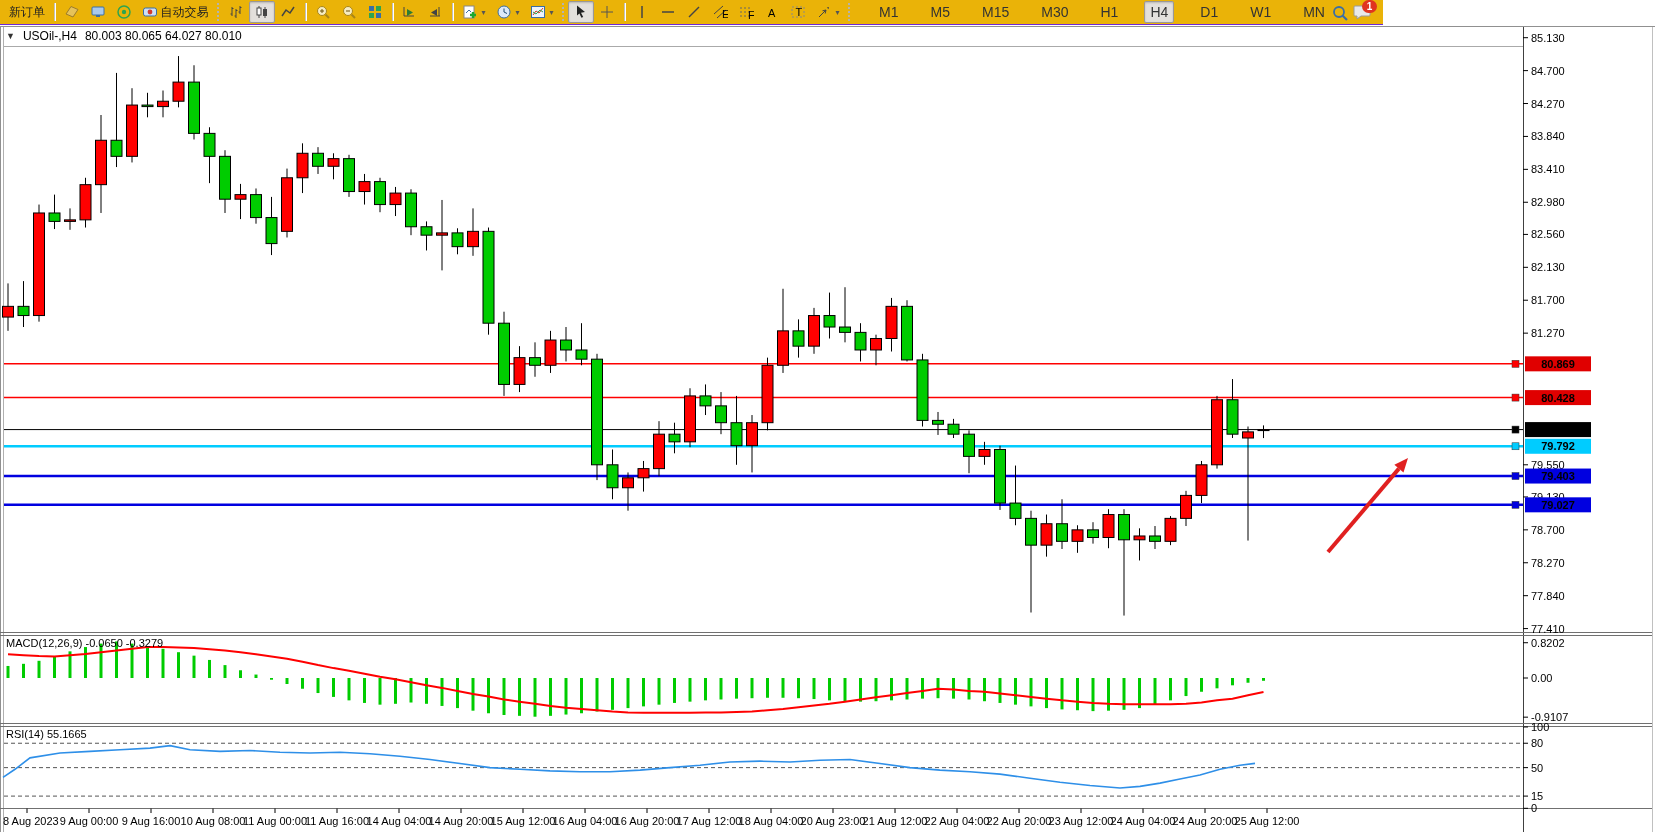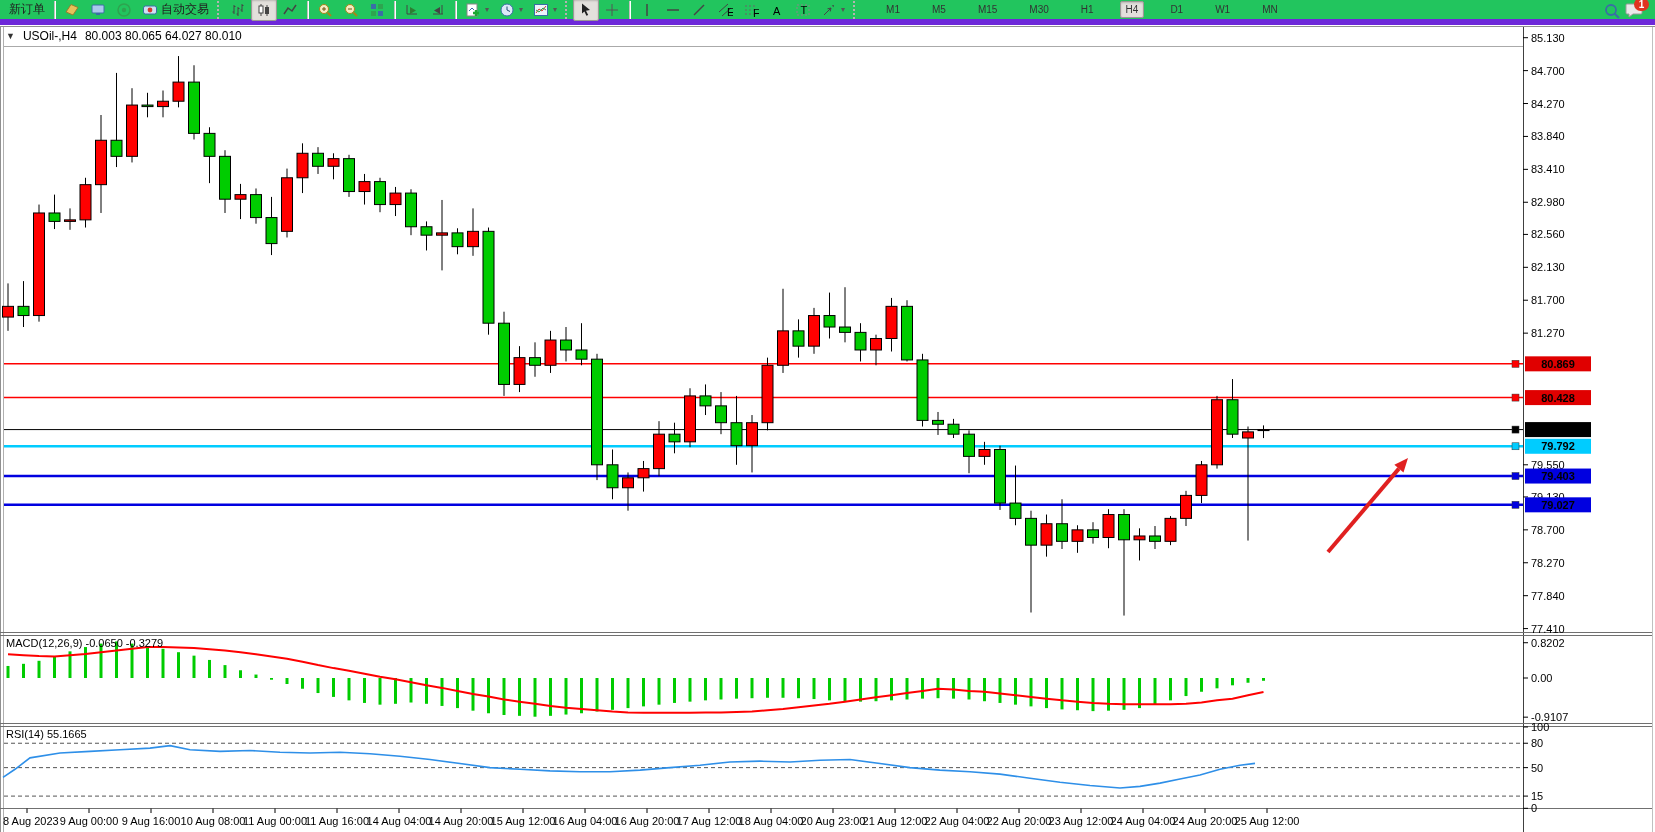--- a/index.html
+++ b/index.html
@@ -1,28 +1,28 @@
 <!DOCTYPE html>
 <html><head>
 <meta charset="utf-8">
 <style>
   html,body{margin:0;padding:0;}
   body{width:1655px;height:832px;position:relative;overflow:hidden;background:#fff;
        font-family:"Liberation Sans",sans-serif;-webkit-font-smoothing:antialiased;}
   
-  .toolbar{position:absolute;top:0;left:0;width:1655px;height:25px;background:#22c55e;
-           border-bottom:6px solid #6d28d9;display:flex;align-items:center;padding:0 4px;box-sizing:border-box;}
+  .toolbar{position:absolute;top:0;left:0;width:1383px;height:25px;background:#eab308;
+           border-bottom:1px solid #6d28d9;display:flex;align-items:center;padding:0 4px;box-sizing:border-box;}
   .tb-btn{height:20px;display:flex;align-items:center;gap:3px;padding:0 4px;font-size:12px;color:#222;
           border:1px solid transparent;border-radius:2px;cursor:default;white-space:nowrap;}
   .tb-btn.pressed{background:#e3e0dc;border:1px solid #9b9895;box-shadow:inset 0 1px 2px rgba(0,0,0,.18);}
   .tb-sep{width:1px;height:18px;background:#c2c0bd;margin:0 4px;box-shadow:1px 0 0 #fff;}
   .tb-grip{width:3px;height:18px;margin:0 3px;border-left:2px dotted #b5b3b0;}
   .caret{font-size:8px;color:#555;margin-left:1px;}
   .icon16{width:16px;height:16px;display:inline-block;}
-  .tf{font-size:10px;color:#333;padding:2px 5px;border:1px solid transparent;border-radius:2px;margin-left:19px;}
+  .tf{font-size:14px;color:#333;padding:2px 5px;border:1px solid transparent;border-radius:2px;margin-left:19px;}
   .tf.active{background:#e3e0dc;border:1px solid #9b9895;box-shadow:inset 0 1px 2px rgba(0,0,0,.18);}
   .tb-right{margin-left:auto;display:flex;align-items:center;gap:6px;padding-right:6px;}
   .chat-wrap{position:relative;width:20px;height:18px;}
   .notif-badge{position:absolute;top:-3px;right:-4px;min-width:13px;height:13px;border-radius:8px;
                background:#e03420;color:#fff;font-size:10px;font-weight:bold;text-align:center;line-height:13px;padding:0 1px;}
   
   .chart-wrap{position:absolute;top:26px;left:0;width:1655px;height:806px;background:#fff;}
   .chart-title{position:absolute;top:3px;left:6px;font-size:12px;color:#000;display:flex;gap:8px;align-items:center;z-index:5;}
   .chart-title .tri{font-size:9px;color:#333;}
   svg text{font-family:"Liberation Sans",sans-serif;font-size:11px;fill:#000;}

